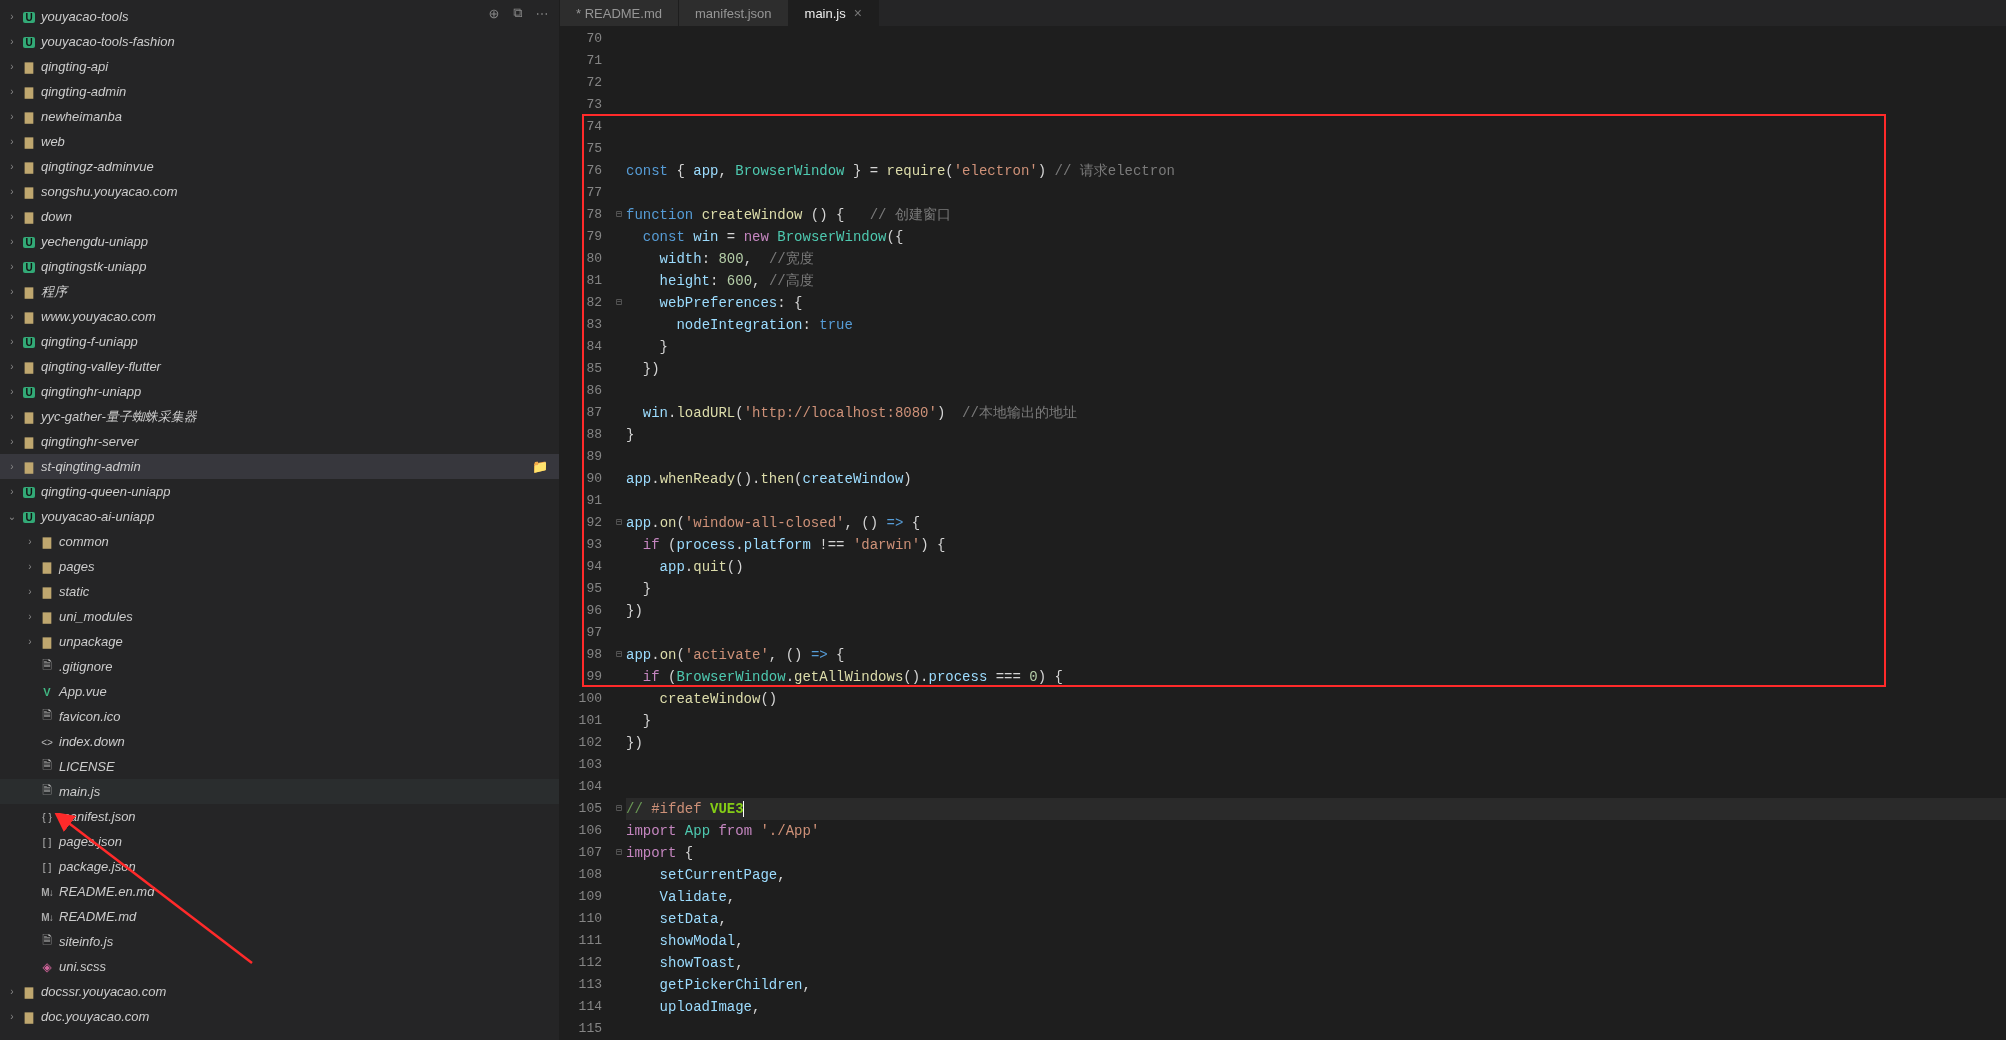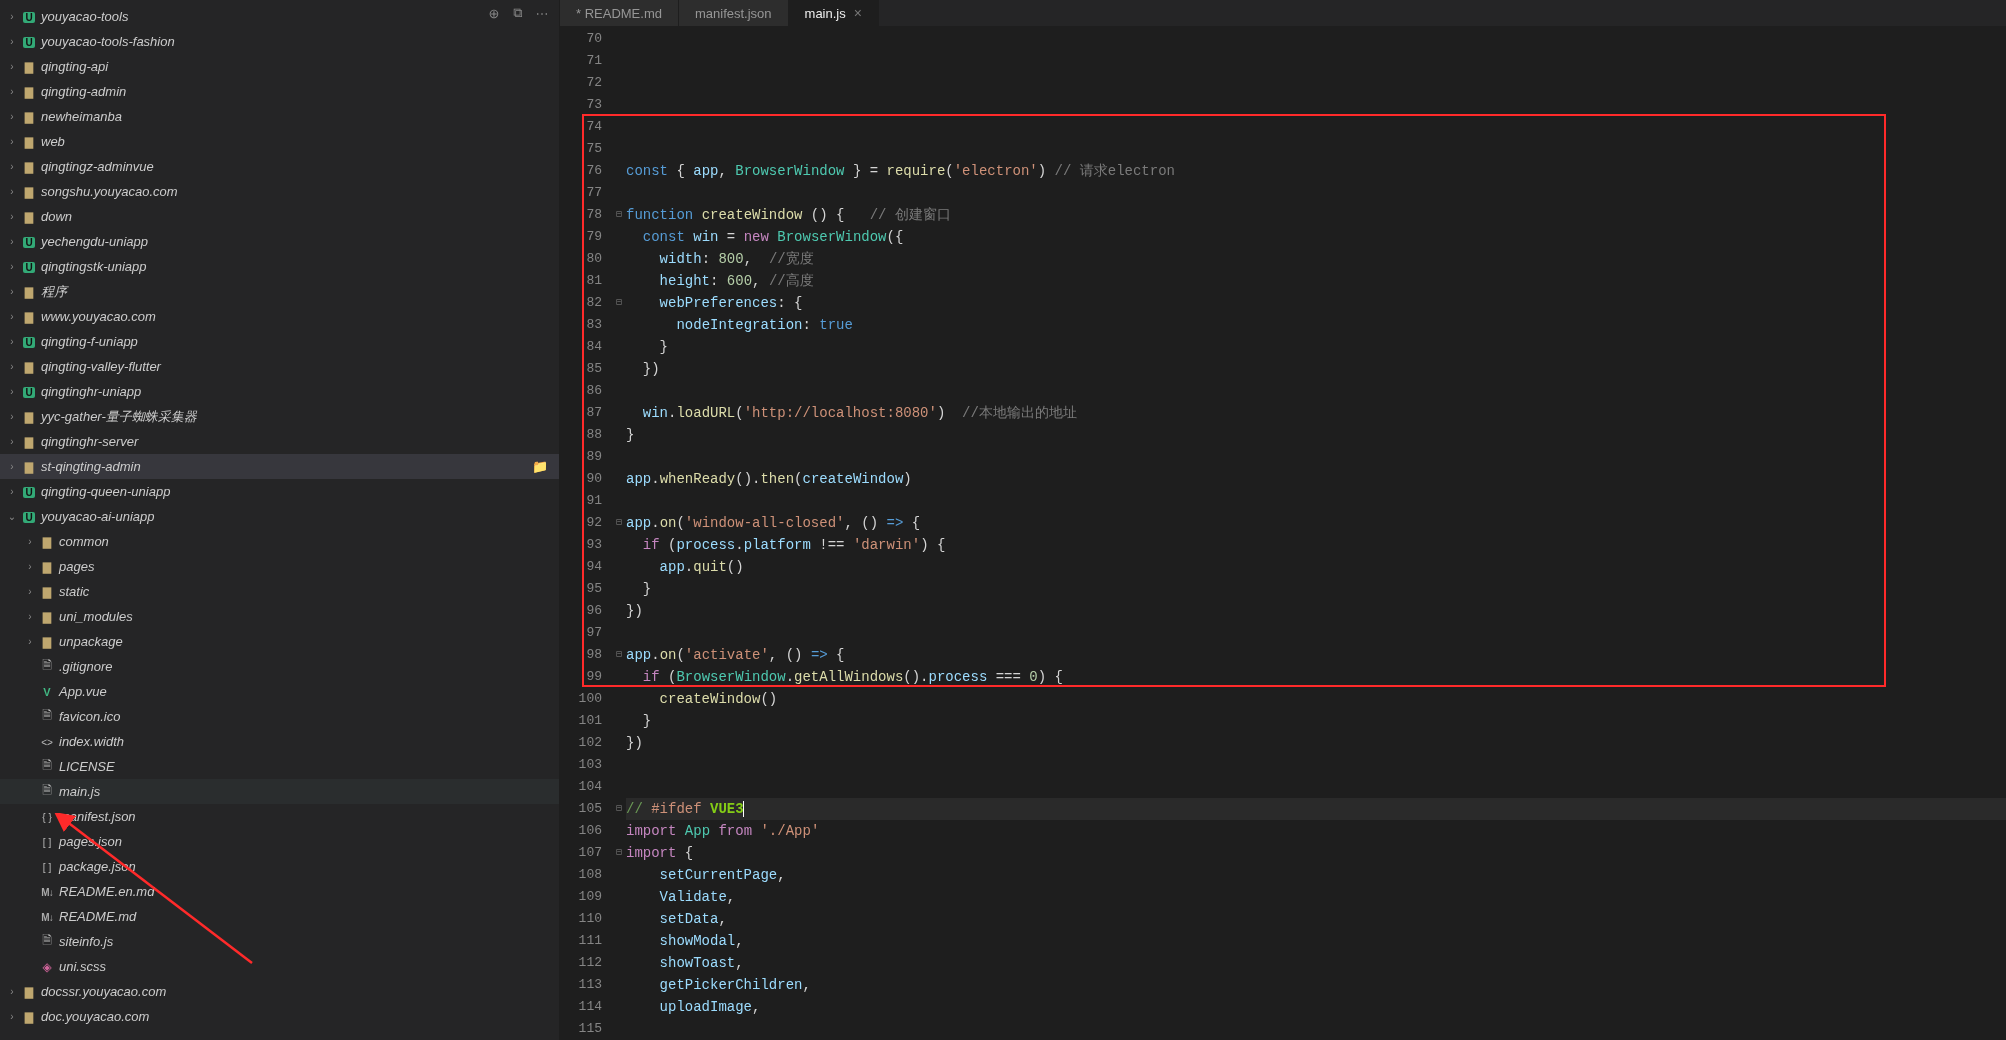--- a/index.html
+++ b/index.html
@@ -246,21 +246,21 @@
           <span class="label">App.vue</span>
         </div>
         <div class="tree-row indent-1">
           <span class="chev"></span>
           <span class="icon ic-file"></span>
           <span class="label">favicon.ico</span>
         </div>
         <div class="tree-row indent-1">
           <span class="chev"></span>
           <span class="icon ic-html"></span>
-          <span class="label">index.width</span>
+          <span class="label">index.down</span>
         </div>
         <div class="tree-row indent-1">
           <span class="chev"></span>
           <span class="icon ic-file"></span>
           <span class="label">LICENSE</span>
         </div>
         <div class="tree-row indent-1 highlight">
           <span class="chev"></span>
           <span class="icon ic-file"></span>
           <span class="label">main.js</span>

